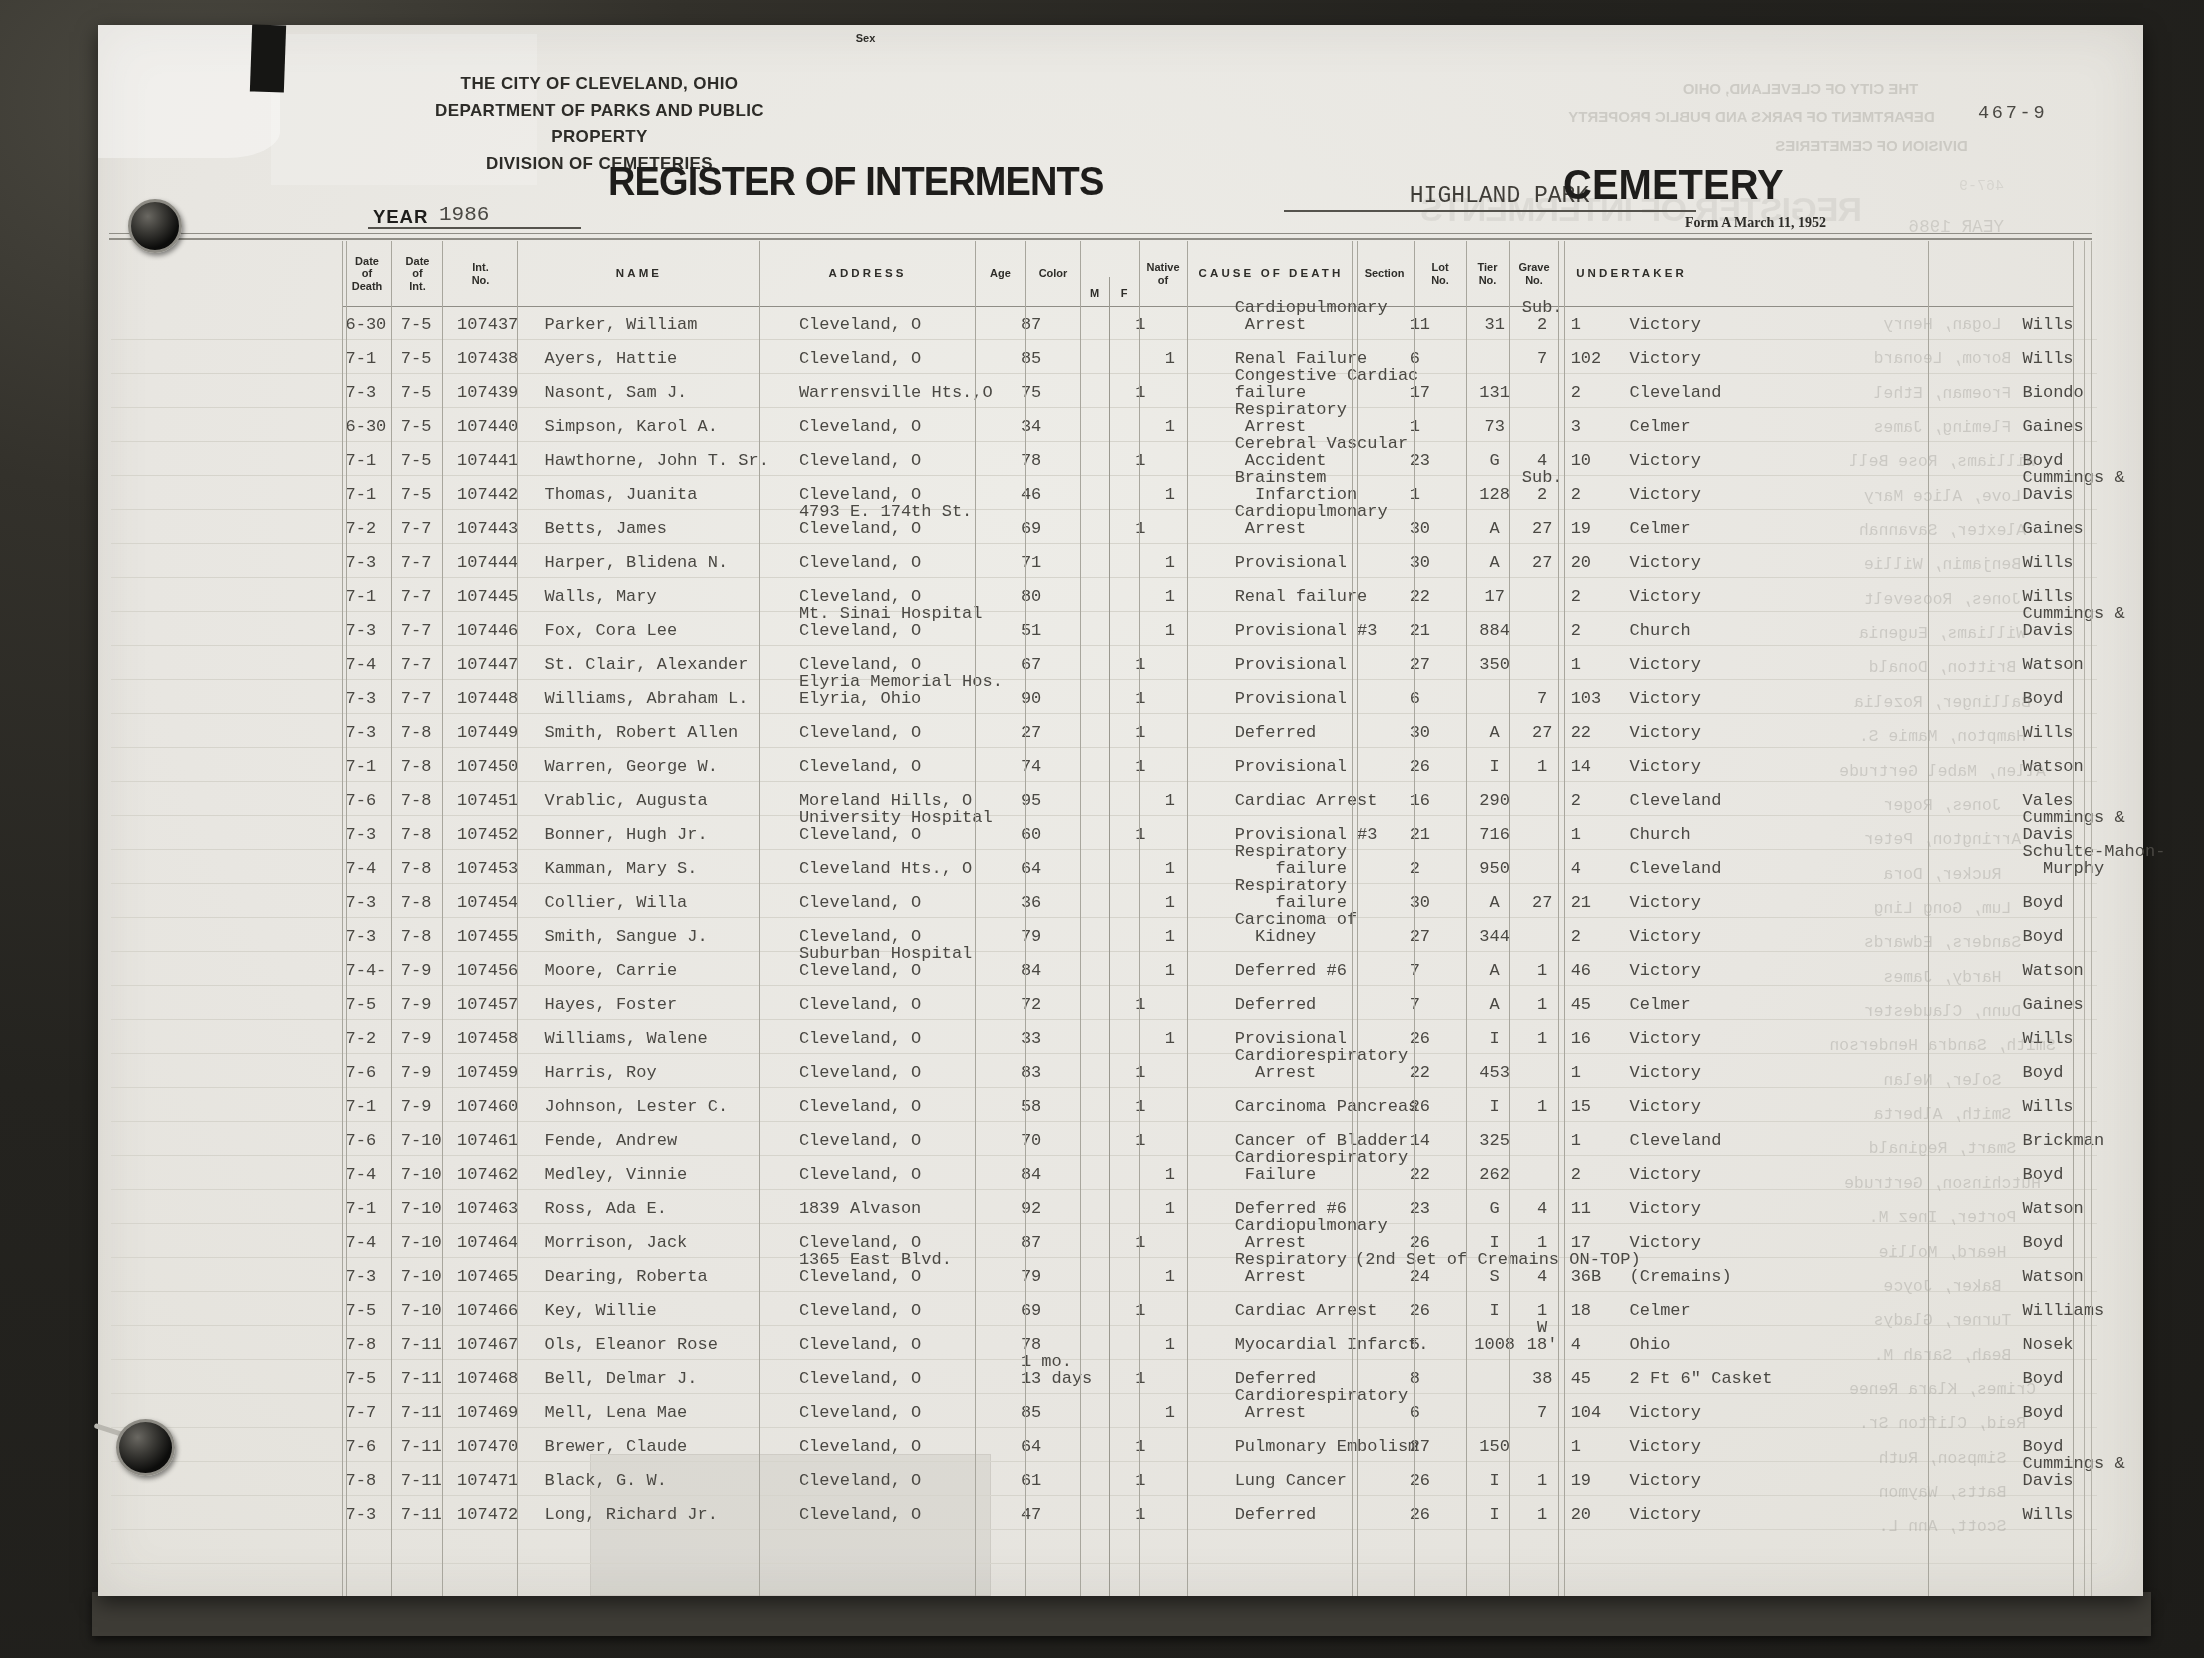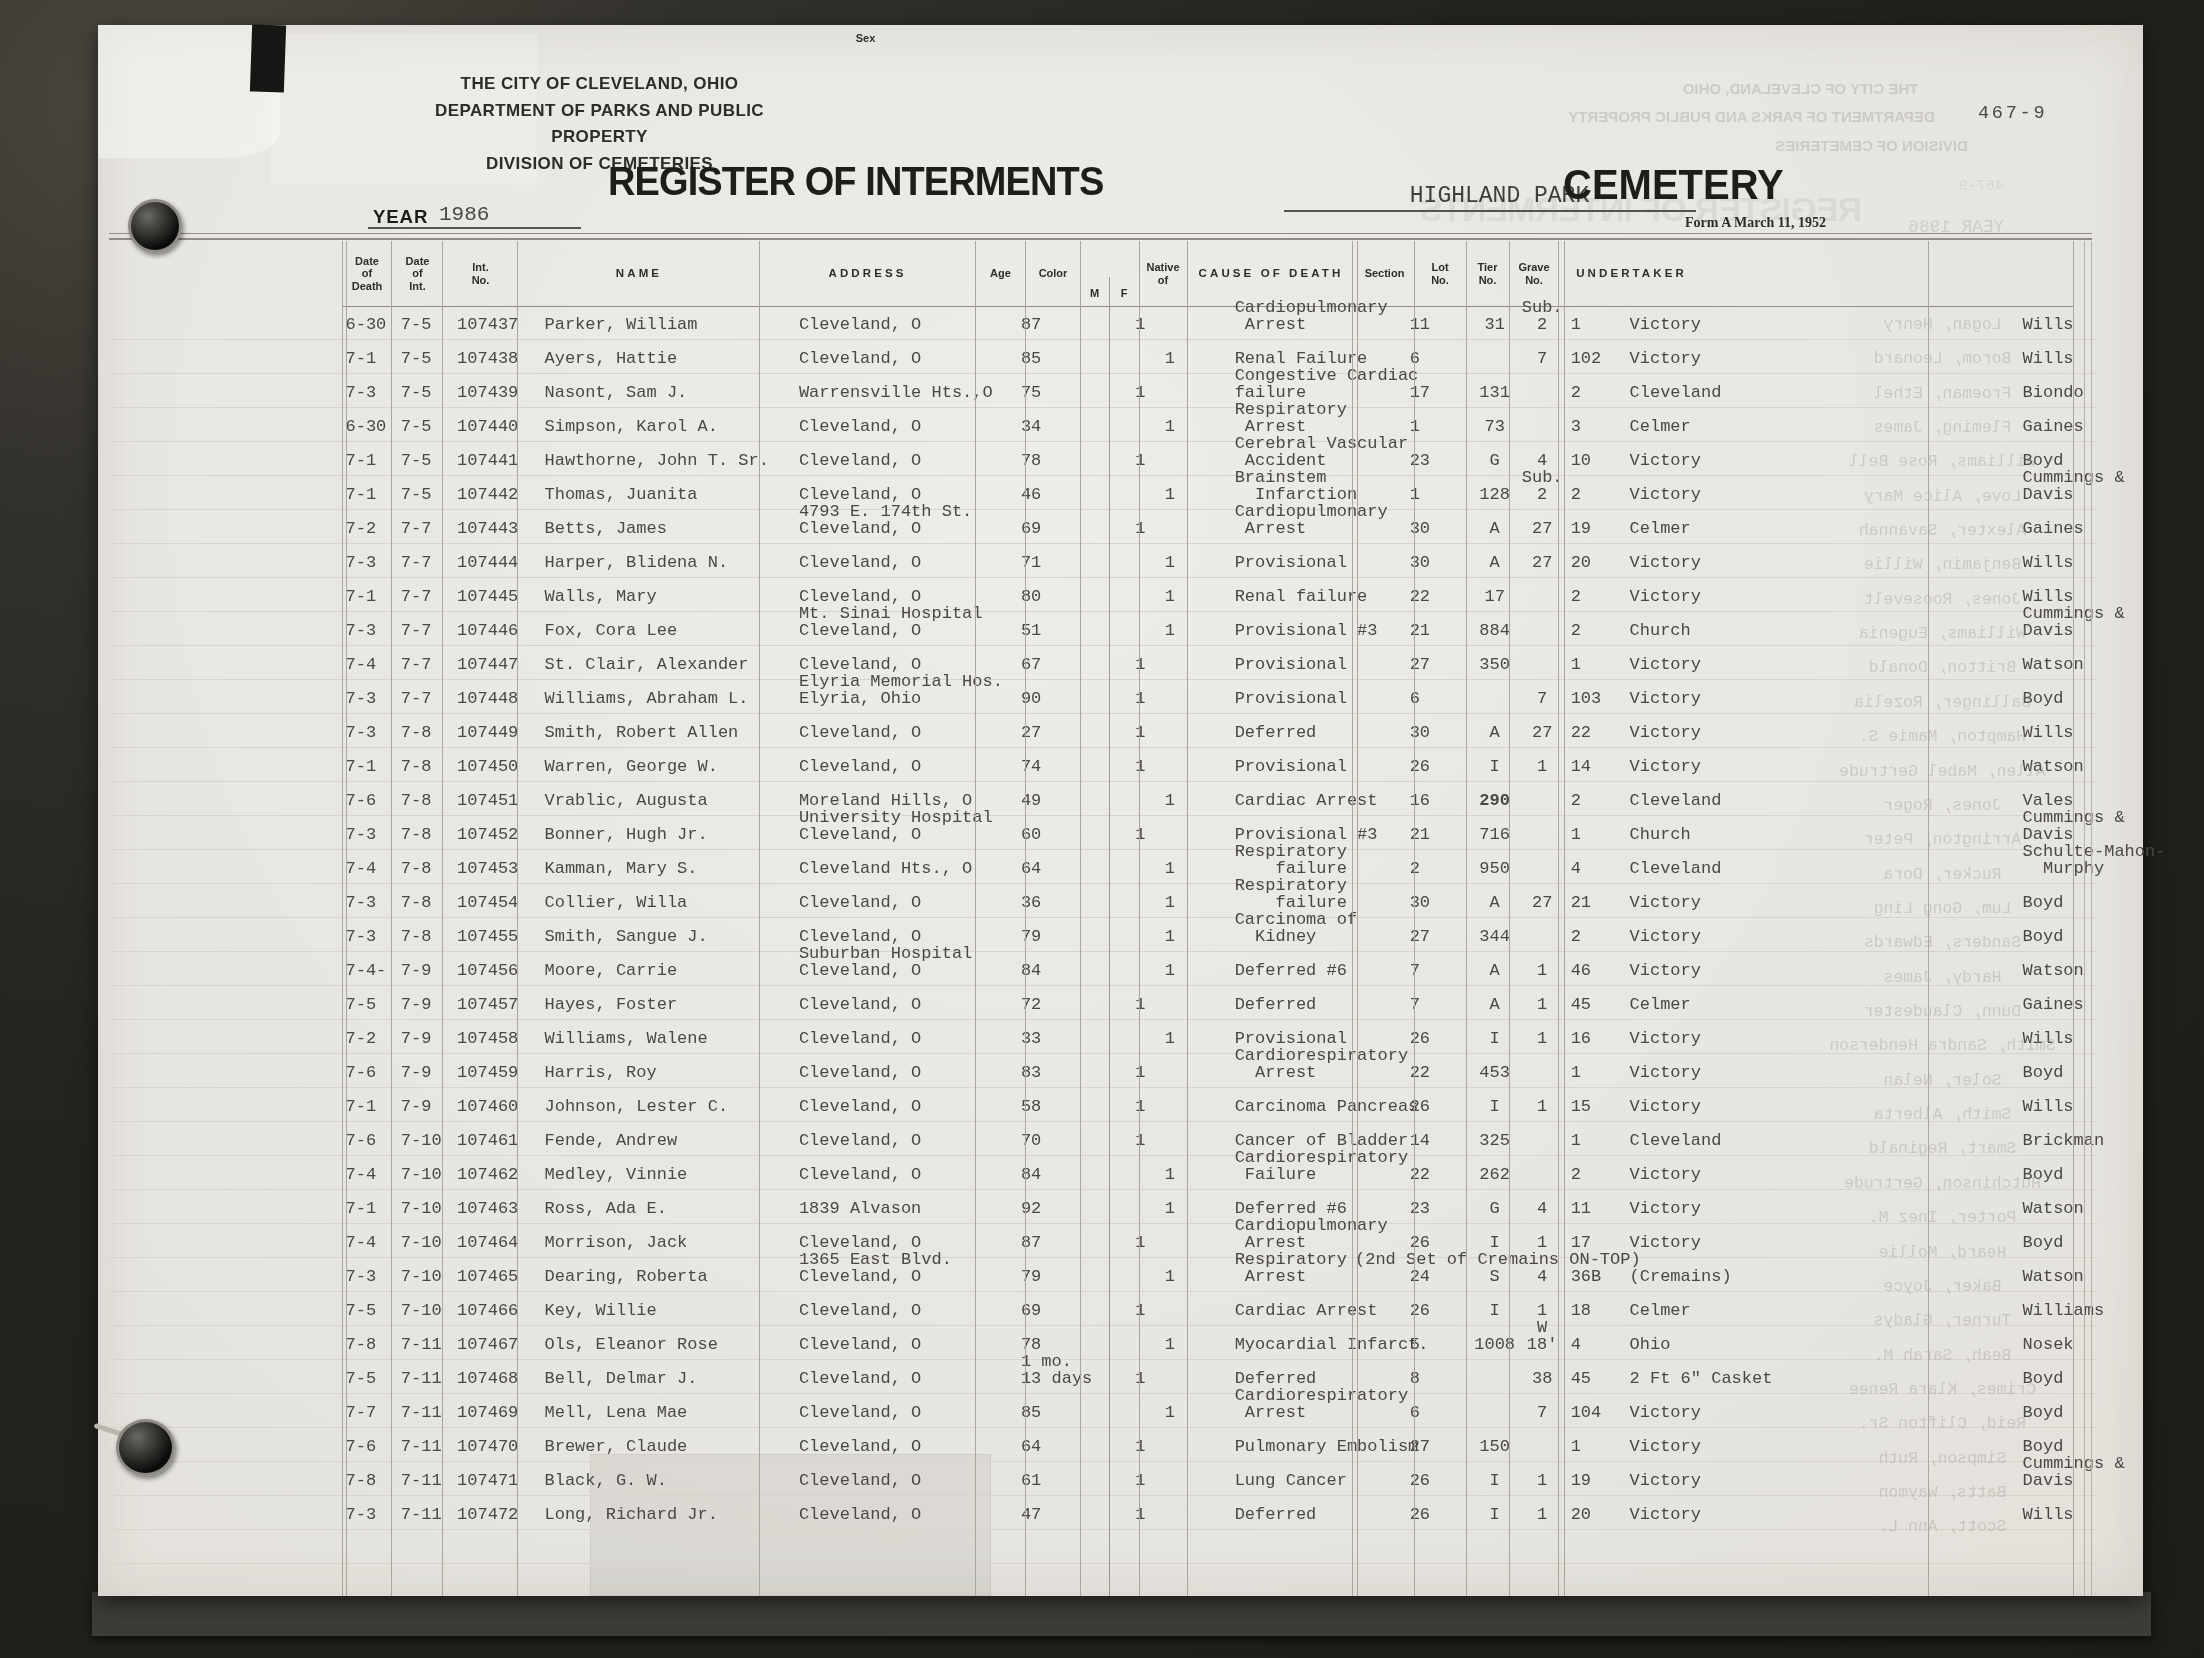--- a/index.html
+++ b/index.html
@@ -423,28 +423,28 @@
           <div class="c" style="width: 50px; padding-left: 7px;">14</div>
           <div class="c" style="width: 370px; padding-left: 8.9px;">Victory</div>
           <div class="c" style="width: 145px; padding-left: 23px;">Watson</div>
         </div>
         <div class="row">
           <div class="c" style="width: 50px; padding-left: 3.5px;">7-6</div>
           <div class="c" style="width: 51px; padding-left: 5.3px;">7-8</div>
           <div class="c" style="width: 75px; padding-left: 5.3px;">107451</div>
           <div class="c" style="width: 242px; padding-left: 12.4px;">Vrablic, Augusta</div>
           <div class="c" style="width: 215px; padding-left: 12.4px;">Moreland Hills, O</div>
-          <div class="c" style="width: 51px; padding-left: 7px;">49</div>
+          <div class="c" style="width: 51px; padding-left: 7px;">95</div>
           <div class="c ctr" style="width: 54px;"></div>
           <div class="c ctr" style="width: 29px;"></div>
           <div class="c ctr" style="width: 30px;">1</div>
           <div class="c ctr" style="width: 48px;"></div>
           <div class="c" style="width: 168px; padding-left: 1.8px;">Cardiac Arrest</div>
           <div class="c" style="width: 59px; padding-left: 7px;">16</div>
-          <div class="c ctr" style="width: 52px; font-weight: bold;">290</div>
+          <div class="c ctr" style="width: 52px;">290</div>
           <div class="c ctr" style="width: 43px;"></div>
           <div class="c" style="width: 50px; padding-left: 7px;">2</div>
           <div class="c" style="width: 370px; padding-left: 8.9px;">Cleveland</div>
           <div class="c" style="width: 145px; padding-left: 23px;">Vales</div>
         </div>
         <div class="row">
           <div class="c" style="width: 50px; padding-left: 3.5px;">7-3</div>
           <div class="c" style="width: 51px; padding-left: 5.3px;">7-8</div>
           <div class="c" style="width: 75px; padding-left: 5.3px;">107452</div>
           <div class="c" style="width: 242px; padding-left: 12.4px;">Bonner, Hugh Jr.</div>

